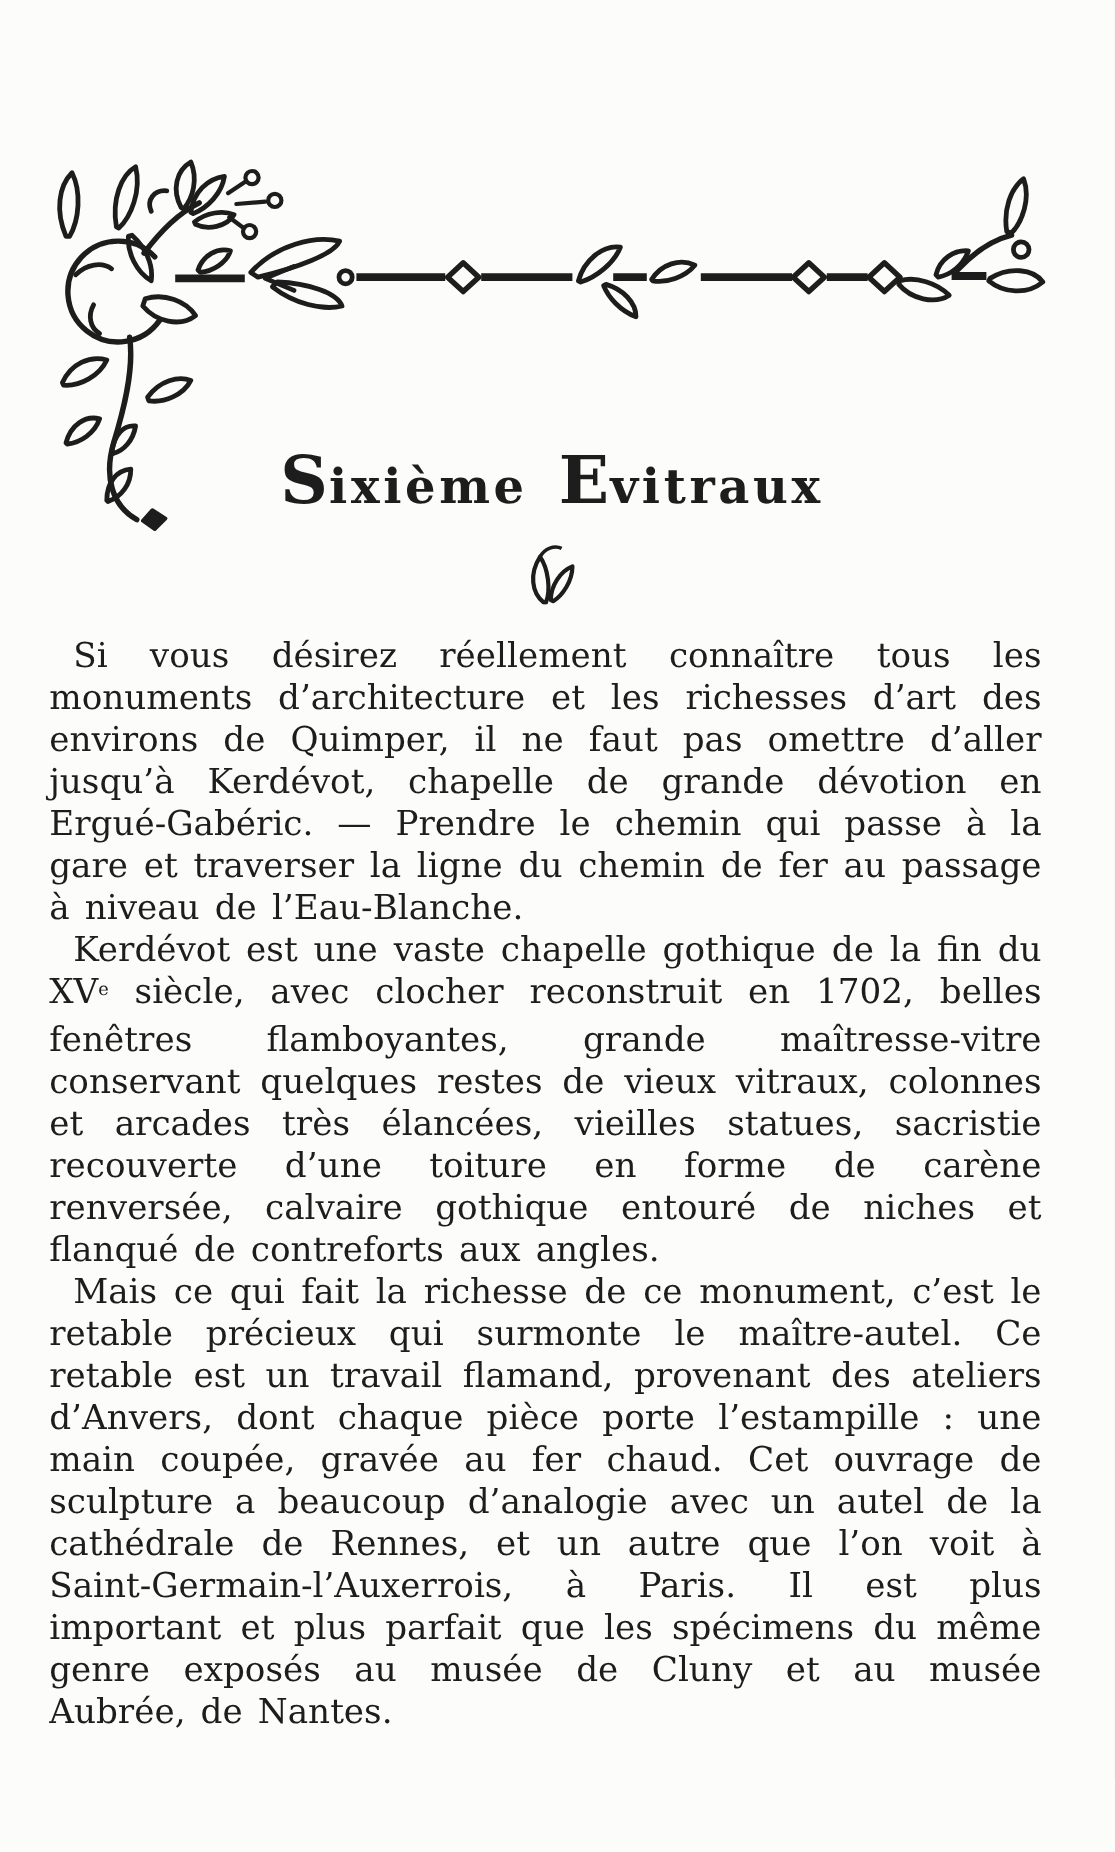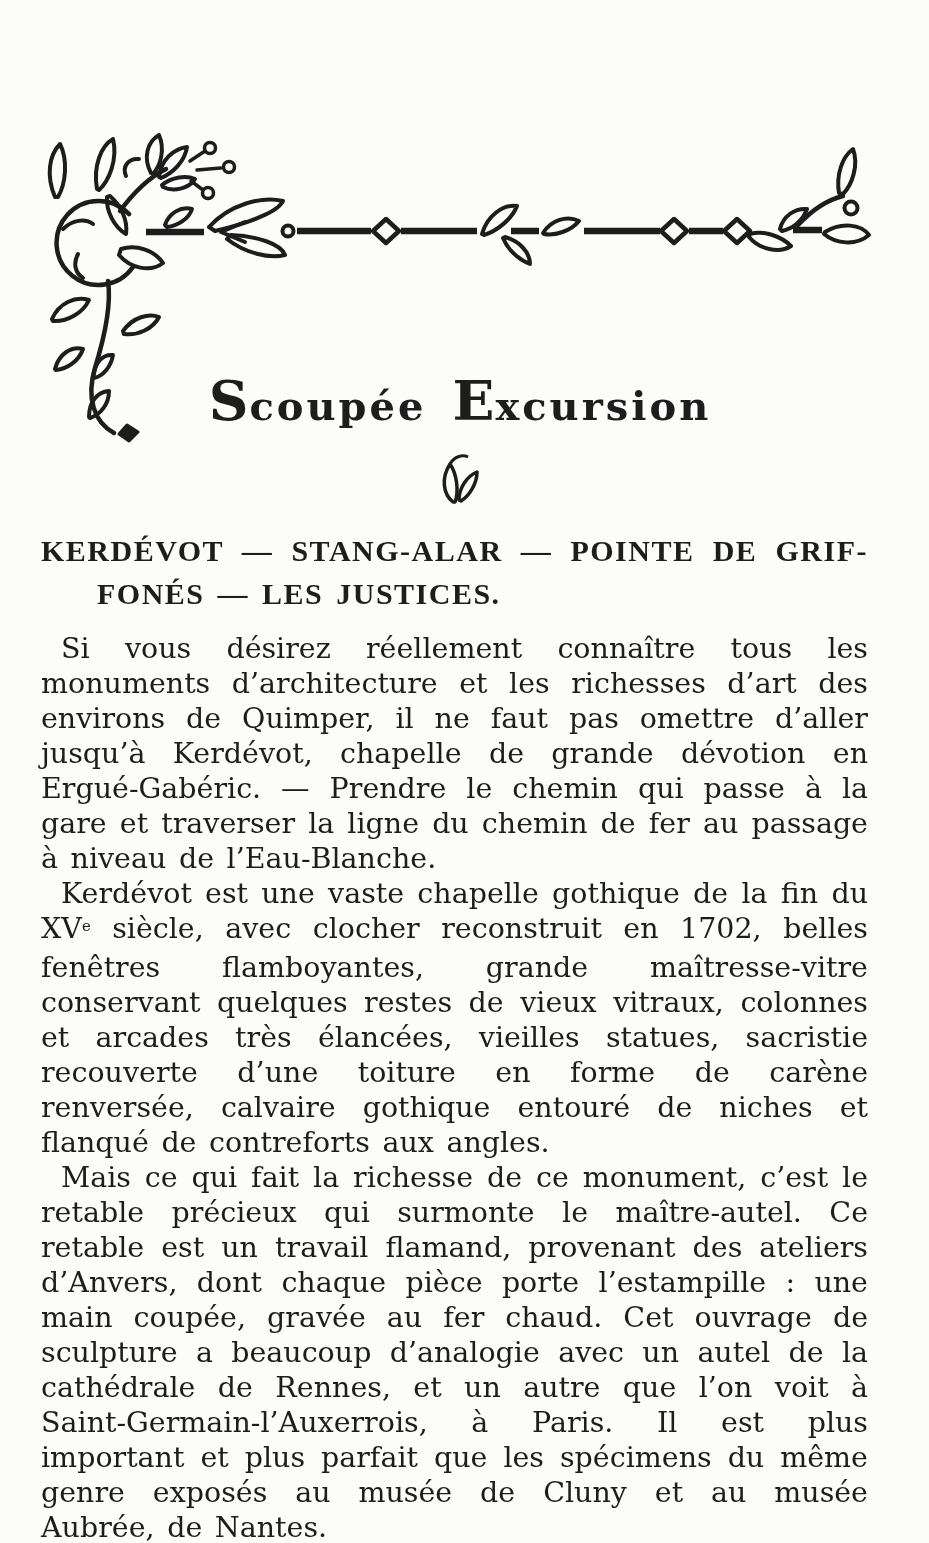--- a/index.html
+++ b/index.html
@@ -138,35 +138,31 @@
         <path d="M209 227 C230 204 262 196 283 201 C278 212 248 223 215 231 Z"></path>
         <path d="M227 239 C245 253 269 259 285 255 C281 244 257 236 231 235 Z"></path>
         <path d="M245 222 L221 232 L245 242"></path>
         <circle cx="288" cy="231" r="5.5"></circle>
       </g>
       <path d="M127 425 L138 432 L129 441 L119 434 Z" fill="#1d1d1d" stroke-width="3"></path>
     </g>
   </svg>
 
   <div class="title">
-    <span class="init">S</span><span>coupée</span><span class="word-gap"></span><span class="init">E</span><span>xcursion</span>
+    <span class="init">S</span><span>ixième</span><span class="word-gap"></span><span class="init">E</span><span>vitraux</span>
   </div>
 
   <svg class="leaf-divider" width="48" height="52" viewBox="0 0 48 52" aria-hidden="true">
     <g stroke="#1d1d1d" fill="none" stroke-width="3.5" stroke-linejoin="round">
       <path d="M19 50 C9 42 7 26 16 12 C23 22 25 40 21 50 Z"></path>
       <path d="M25 48 C25 36 33 24 43 20 C43 32 35 44 27 49 Z"></path>
       <path d="M16 12 C20 5 28 2 34 5" stroke-width="3"></path>
     </g>
   </svg>
 
   <div class="content">
-    <h1 class="route-heading">
-      <div class="h-line1">KERDÉVOT — STANG-ALAR — POINTE DE GRIF-</div>
-      <div class="h-line2">FONÉS — LES JUSTICES.</div>
-    </h1>
     <p class="body-par"><span>Si vous désirez réellement connaître tous les monuments d’architecture et les richesses d’art des environs de Quimper, il ne faut pas omettre d’aller jusqu’à </span><span class="it">Kerdévot</span><span>, chapelle de grande dévotion en </span><span class="it">Ergué-Gabéric</span><span>. — Prendre le chemin qui passe à la </span><span class="it">gare</span><span> et traverser la ligne du chemin de fer au passage à niveau de l’</span><span class="it">Eau-Blanche</span><span>.</span></p>
     <p class="body-par"><span>Kerdévot est une vaste chapelle gothique de la fin du XV</span><span class="sup">e</span><span> siècle, avec clocher reconstruit en 1702, belles fenêtres flamboyantes, grande maîtresse-vitre conservant quelques restes de vieux vitraux, colonnes et arcades très élancées, vieilles statues, sacristie recouverte d’une toiture en forme de carène renversée, </span><span class="it">calvaire</span><span> gothique entouré de niches et flanqué de contreforts aux angles.</span></p>
     <p class="body-par"><span>Mais ce qui fait la richesse de ce monument, c’est le </span><span class="it">retable</span><span> précieux qui surmonte le maître-autel. Ce retable est un travail flamand, provenant des ateliers d’Anvers, dont chaque pièce porte l’estampille : une main coupée, gravée au fer chaud. Cet ouvrage de sculpture a beaucoup d’analogie avec un autel de la cathédrale de Rennes, et un autre que l’on voit à Saint-Germain-l’Auxerrois, à Paris. Il est plus important et plus parfait que les spécimens du même genre exposés au musée de Cluny et au musée Aubrée, de Nantes.</span></p>
 
   </div>
 
 </div>
 
 </body></html>

